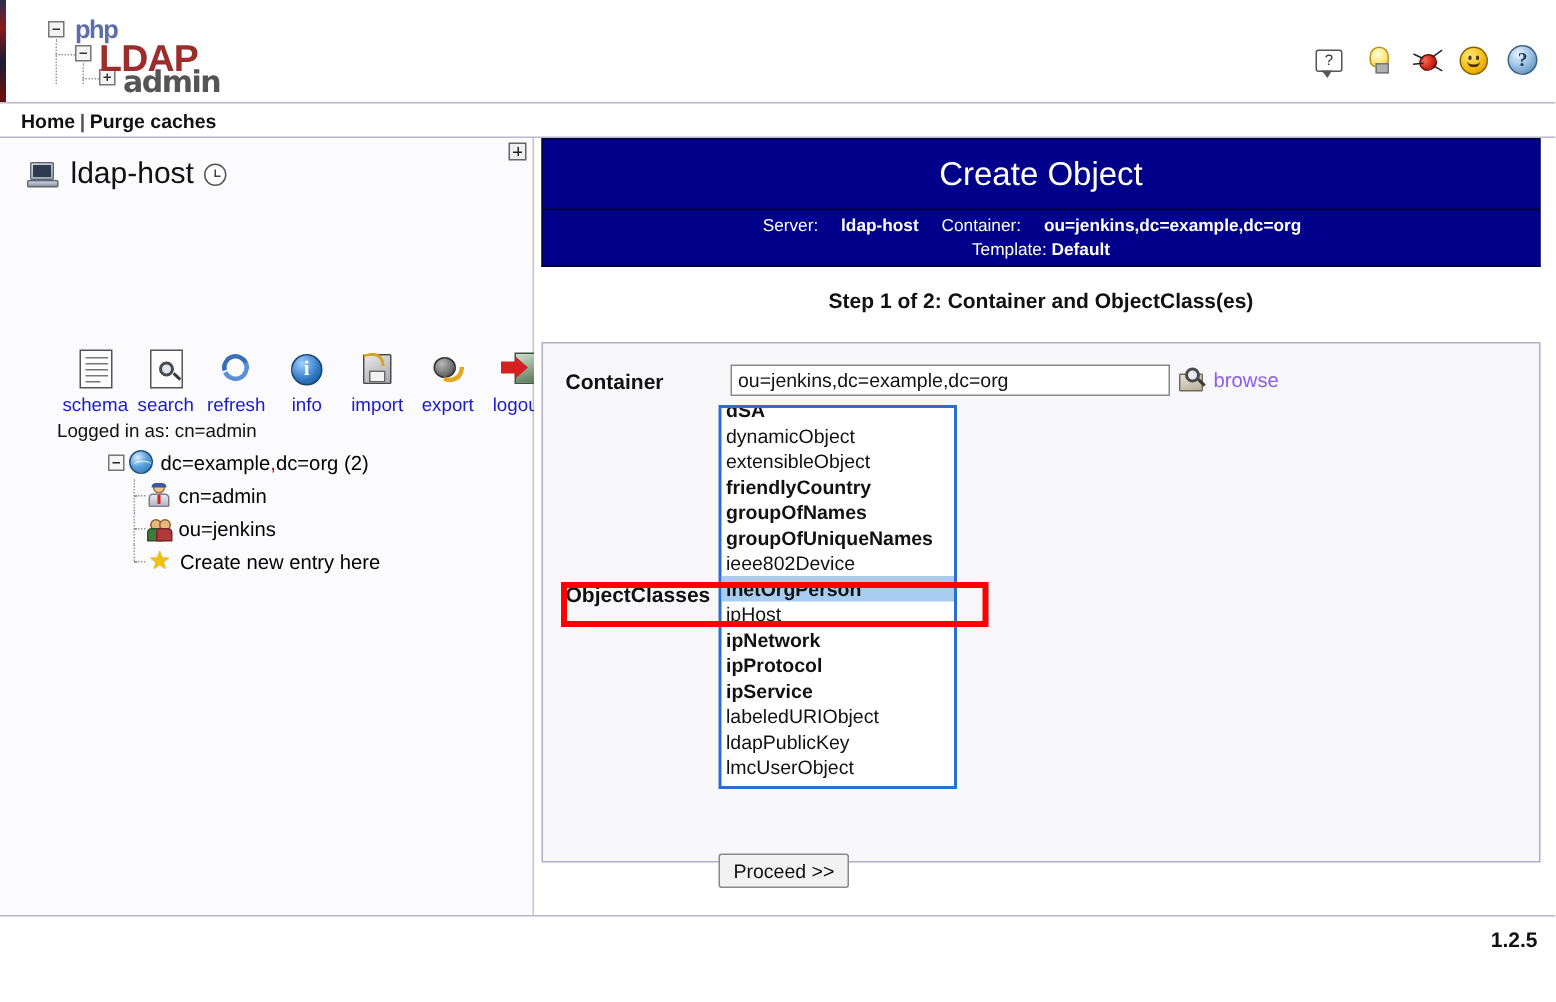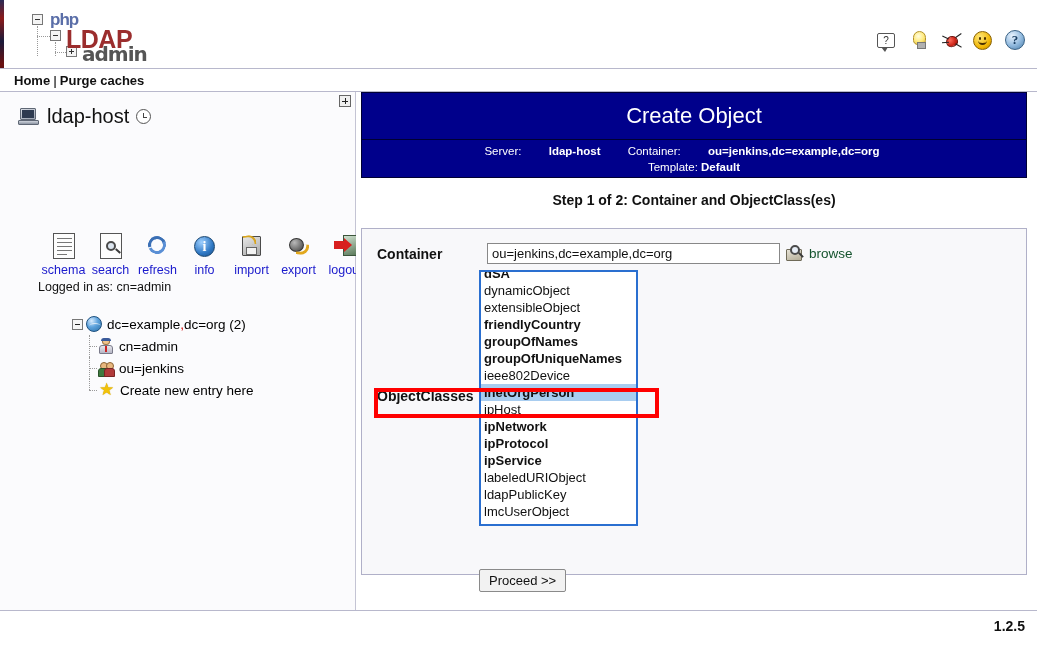--- a/index.html
+++ b/index.html
@@ -297,21 +297,21 @@
     border-top: 7px solid transparent; border-bottom: 7px solid transparent;
     border-left: 8px solid #d81f1f;
   }
 
   .logged-in {
     position: absolute; left: 38px; top: 188px;
     font-size: 12.5px; color: #111;
   }
 
   
-  .tree { position: absolute; left: 72px; top: 221px; font-size: 13.5px; }
+  .tree { position: absolute; left: 72px; top: 205px; font-size: 13.5px; }
   .tnode { display: flex; align-items: center; height: 22px; white-space: nowrap; }
   .tnode .handle {
     width: 11px; height: 11px; border: 1px solid #777; background: #f6f6f6;
     position: relative; margin-right: 3px; flex: none; cursor: pointer;
   }
   .tnode .handle::before {
     content: ""; position: absolute; left: 2px; top: 4px; width: 5px; height: 1px; background: #222;
   }
   .tnode .dots { width: 12px; height: 22px; position: relative; flex: none; }
   .tnode .dots .v { position: absolute; left: 3px; top: 0; height: 11px; border-left: 1px dotted #999; }
@@ -388,21 +388,21 @@
   }
   .sub-bar {
     position: absolute; left: 5px; top: 48px;
     width: 666px; height: 38px;
     background: #00008b; border: 1px solid #000033; border-top: none;
     color: #ffffff; font-size: 11.5px;
     display: flex; flex-direction: column; align-items: center; justify-content: center;
     line-height: 16px;
   }
   .sub-bar b { font-weight: bold; }
-  .sub-line1 span { margin-right: 24px; }
+  .sub-line1 span { margin-right: 12px; }
 
   .step-title {
     position: absolute; left: 5px; top: 100px; width: 666px;
     text-align: center; font-size: 14px; font-weight: bold; color: #111;
   }
 
   .form-panel {
     position: absolute; left: 5px; top: 136px;
     width: 666px; height: 347px;
     border: 1px solid #b0b0c8; background: #f8f8fa;
@@ -432,21 +432,21 @@
     border: 1px solid #6f6a58; border-radius: 1px;
   }
   .ic-browse .mag {
     position: absolute; left: 4px; top: 0px; width: 10px; height: 10px;
     border: 2px solid #4a4a4a; border-radius: 50%; background: #e8eef6;
   }
   .ic-browse .hnd {
     position: absolute; left: 12px; top: 9px; width: 6px; height: 2px;
     background: #3a3a3a; transform: rotate(45deg);
   }
-  .browse-lbl { font-size: 13.5px; color: #14532d; }
+  .browse-lbl { font-size: 13.5px; color: #8b5cf6; }
 
   .oc-label {
     position: absolute; left: 15px; top: 159px;
     font-size: 14px; font-weight: bold; color: #111;
   }
   .listbox {
     position: absolute; left: 117px; top: 41px;
     width: 159px; height: 256px;
     border: 2px solid #2a6fd0; background: #ffffff;
     overflow: hidden; padding: 0;

